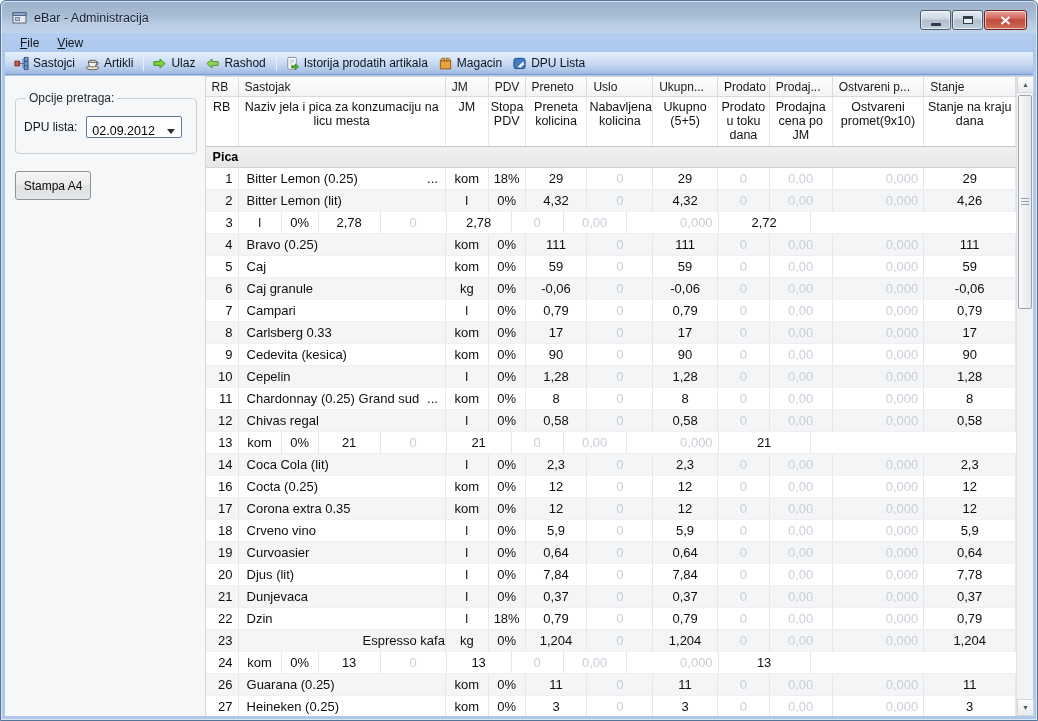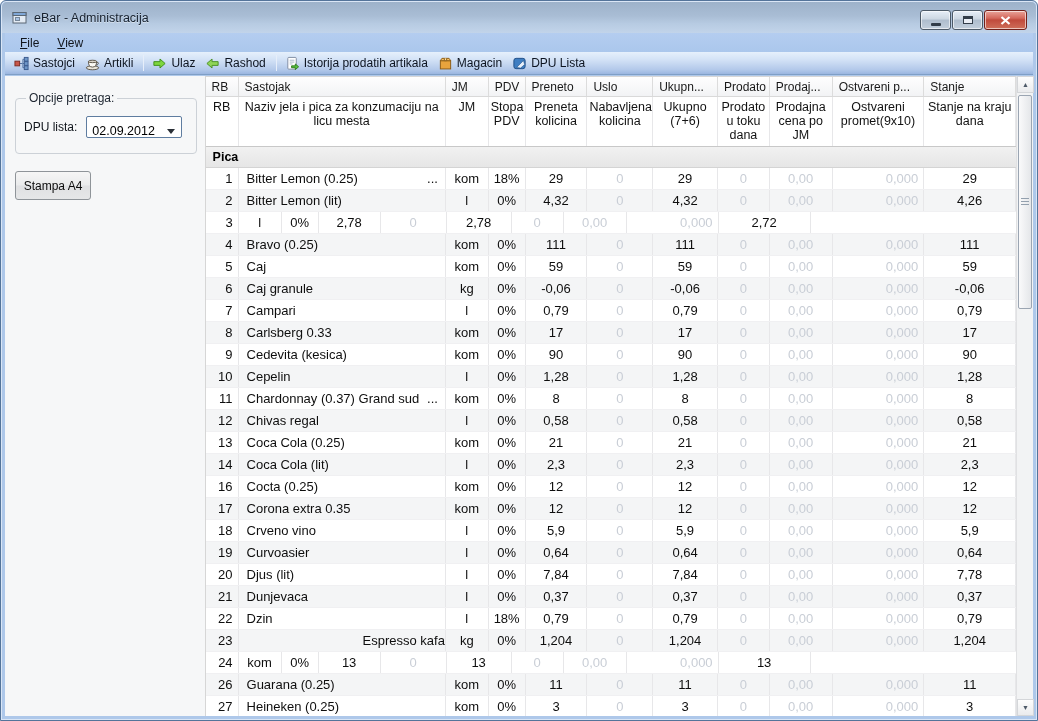--- a/index.html
+++ b/index.html
@@ -231,21 +231,21 @@
           <div class="h1cell" style="width: 92px;">Ostvareni p...</div>
           <div class="h1cell" style="width: 92px;">Stanje</div>
         </div>
       <div class="h2row" id="h2row">
           <div class="h2cell" style="width: 33px;">RB</div>
           <div class="h2cell" style="width: 208px;">Naziv jela i pica za konzumaciju na licu mesta</div>
           <div class="h2cell" style="width: 43px;">JM</div>
           <div class="h2cell" style="width: 37px;">Stopa PDV</div>
           <div class="h2cell" style="width: 62px;">Preneta kolicina</div>
           <div class="h2cell" style="width: 66px;">Nabavljena kolicina</div>
-          <div class="h2cell" style="width: 65px;">Ukupno (7+6)</div>
+          <div class="h2cell" style="width: 65px;">Ukupno (5+5)</div>
           <div class="h2cell" style="width: 52px;">Prodato u toku dana</div>
           <div class="h2cell" style="width: 63px;">Prodajna cena po JM</div>
           <div class="h2cell" style="width: 92px;">Ostvareni promet(9x10)</div>
           <div class="h2cell" style="width: 92px;">Stanje na kraju dana</div>
         </div>
       <div class="group-row">
         <span>Pica</span>
       </div>
       <div id="rowsbox">
           <div class="trow">
@@ -392,21 +392,21 @@
             <div class="tcell al-center gray" style="width: 66px;">0</div>
             <div class="tcell al-center" style="width: 65px;">1,28</div>
             <div class="tcell al-center gray" style="width: 52px;">0</div>
             <div class="tcell al-center gray" style="width: 63px;">0,00</div>
             <div class="tcell al-right gray" style="width: 92px;">0,000</div>
             <div class="tcell al-center" style="width: 92px;">1,28</div>
           </div>
           <div class="trow">
             <div class="tcell al-right" style="width: 33px;">11</div>
             <div class="tcell al-left" style="width: 208px;">
-              <span>Chardonnay (0.37) Grand sud</span>
+              <span>Chardonnay (0.25) Grand sud</span>
               <span class="trunc-ellipsis">...</span>
             </div>
             <div class="tcell al-center" style="width: 43px;">kom</div>
             <div class="tcell al-center" style="width: 37px;">0%</div>
             <div class="tcell al-center" style="width: 62px;">8</div>
             <div class="tcell al-center gray" style="width: 66px;">0</div>
             <div class="tcell al-center" style="width: 65px;">8</div>
             <div class="tcell al-center gray" style="width: 52px;">0</div>
             <div class="tcell al-center gray" style="width: 63px;">0,00</div>
             <div class="tcell al-right gray" style="width: 92px;">0,000</div>
@@ -422,23 +422,20 @@
             <div class="tcell al-center" style="width: 62px;">0,58</div>
             <div class="tcell al-center gray" style="width: 66px;">0</div>
             <div class="tcell al-center" style="width: 65px;">0,58</div>
             <div class="tcell al-center gray" style="width: 52px;">0</div>
             <div class="tcell al-center gray" style="width: 63px;">0,00</div>
             <div class="tcell al-right gray" style="width: 92px;">0,000</div>
             <div class="tcell al-center" style="width: 92px;">0,58</div>
           </div>
           <div class="trow">
             <div class="tcell al-right" style="width: 33px;">13</div>
-            <div class="tcell al-left" style="width: 208px;">
-              <span>Coca Cola (0.25)</span>
-            </div>
             <div class="tcell al-center" style="width: 43px;">kom</div>
             <div class="tcell al-center" style="width: 37px;">0%</div>
             <div class="tcell al-center" style="width: 62px;">21</div>
             <div class="tcell al-center gray" style="width: 66px;">0</div>
             <div class="tcell al-center" style="width: 65px;">21</div>
             <div class="tcell al-center gray" style="width: 52px;">0</div>
             <div class="tcell al-center gray" style="width: 63px;">0,00</div>
             <div class="tcell al-right gray" style="width: 92px;">0,000</div>
             <div class="tcell al-center" style="width: 92px;">21</div>
           </div>

